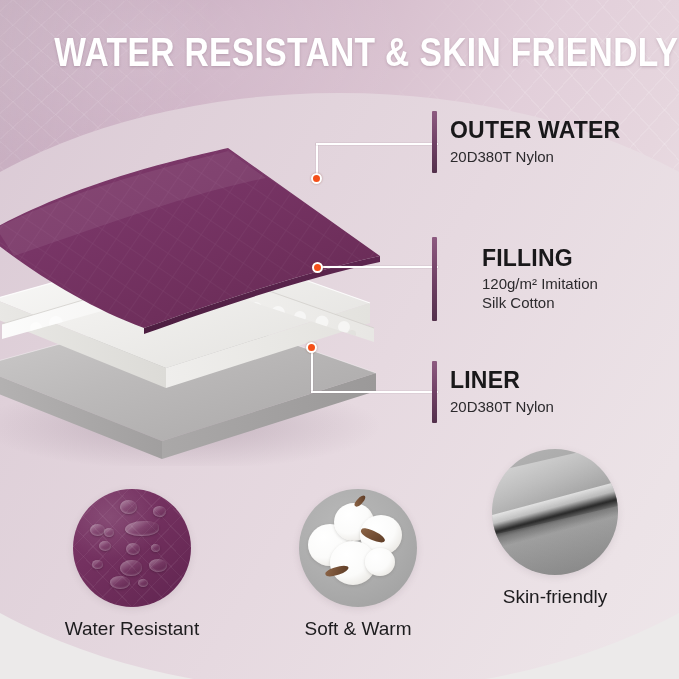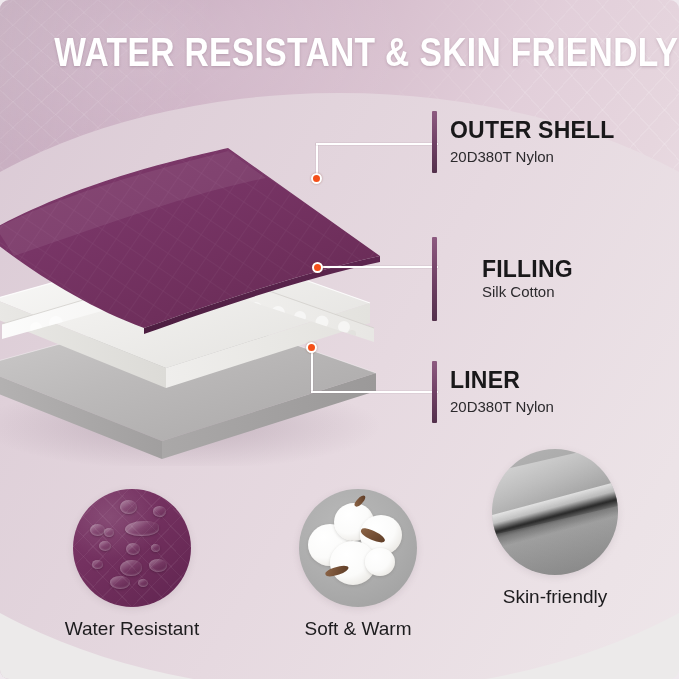--- a/index.html
+++ b/index.html
@@ -1,21 +1,21 @@
 <!DOCTYPE html>
 <html><head>
 <meta charset="utf-8">
 <style>
   html,body{margin:0;padding:0;}
   body{
     width:679px;height:679px;overflow:hidden;
     font-family:"Liberation Sans", sans-serif;
     background:#efe9ee;
   }
-  .stage{position:relative;width:679px;height:679px;overflow:hidden;border-radius:9px;}
+  .stage{position:relative;width:679px;height:679px;overflow:hidden;}
 
   
   .bg-base{
     position:absolute;inset:0;
     background:
       linear-gradient(118deg,#b596ac 0%, #bfa0b6 10%, #cdb1c4 24%, #d9c2d0 40%, #e2cfda 55%, #e6d6de 70%, #ece0e6 85%, #f1e8ec 100%);
   }
   
   .bg-lattice{
     position:absolute;inset:0;
@@ -325,29 +325,30 @@
 
   <div class="conn">
     <div class="conn-line" style="left:311px;top:348px;width:2px;height:45px;"></div>
     <div class="conn-line" style="left:311px;top:391px;width:127px;height:2px;"></div>
   </div>
   <div class="dot" style="left:306px;top:342px;"></div>
 
   <div class="callout" style="left:432px;top:111px;height:62px;">
     <div class="bar"></div>
     <div class="txt">
-      <div class="ttl">OUTER SHELL</div>
+      <div class="ttl">OUTER WATER</div>
       <div class="sub">20D380T Nylon</div>
     </div>
   </div>
 
   <div class="callout" style="left:432px;top:237px;height:84px;gap:32px;">
     <div class="bar"></div>
     <div class="txt">
       <div class="ttl">FILLING</div>
+      <div class="sub">120g/m² Imitation</div>
       <div class="sub" style="margin-top:0;">Silk Cotton</div>
     </div>
   </div>
 
   <div class="callout" style="left:432px;top:361px;height:62px;">
     <div class="bar"></div>
     <div class="txt">
       <div class="ttl">LINER</div>
       <div class="sub">20D380T Nylon</div>
     </div>

